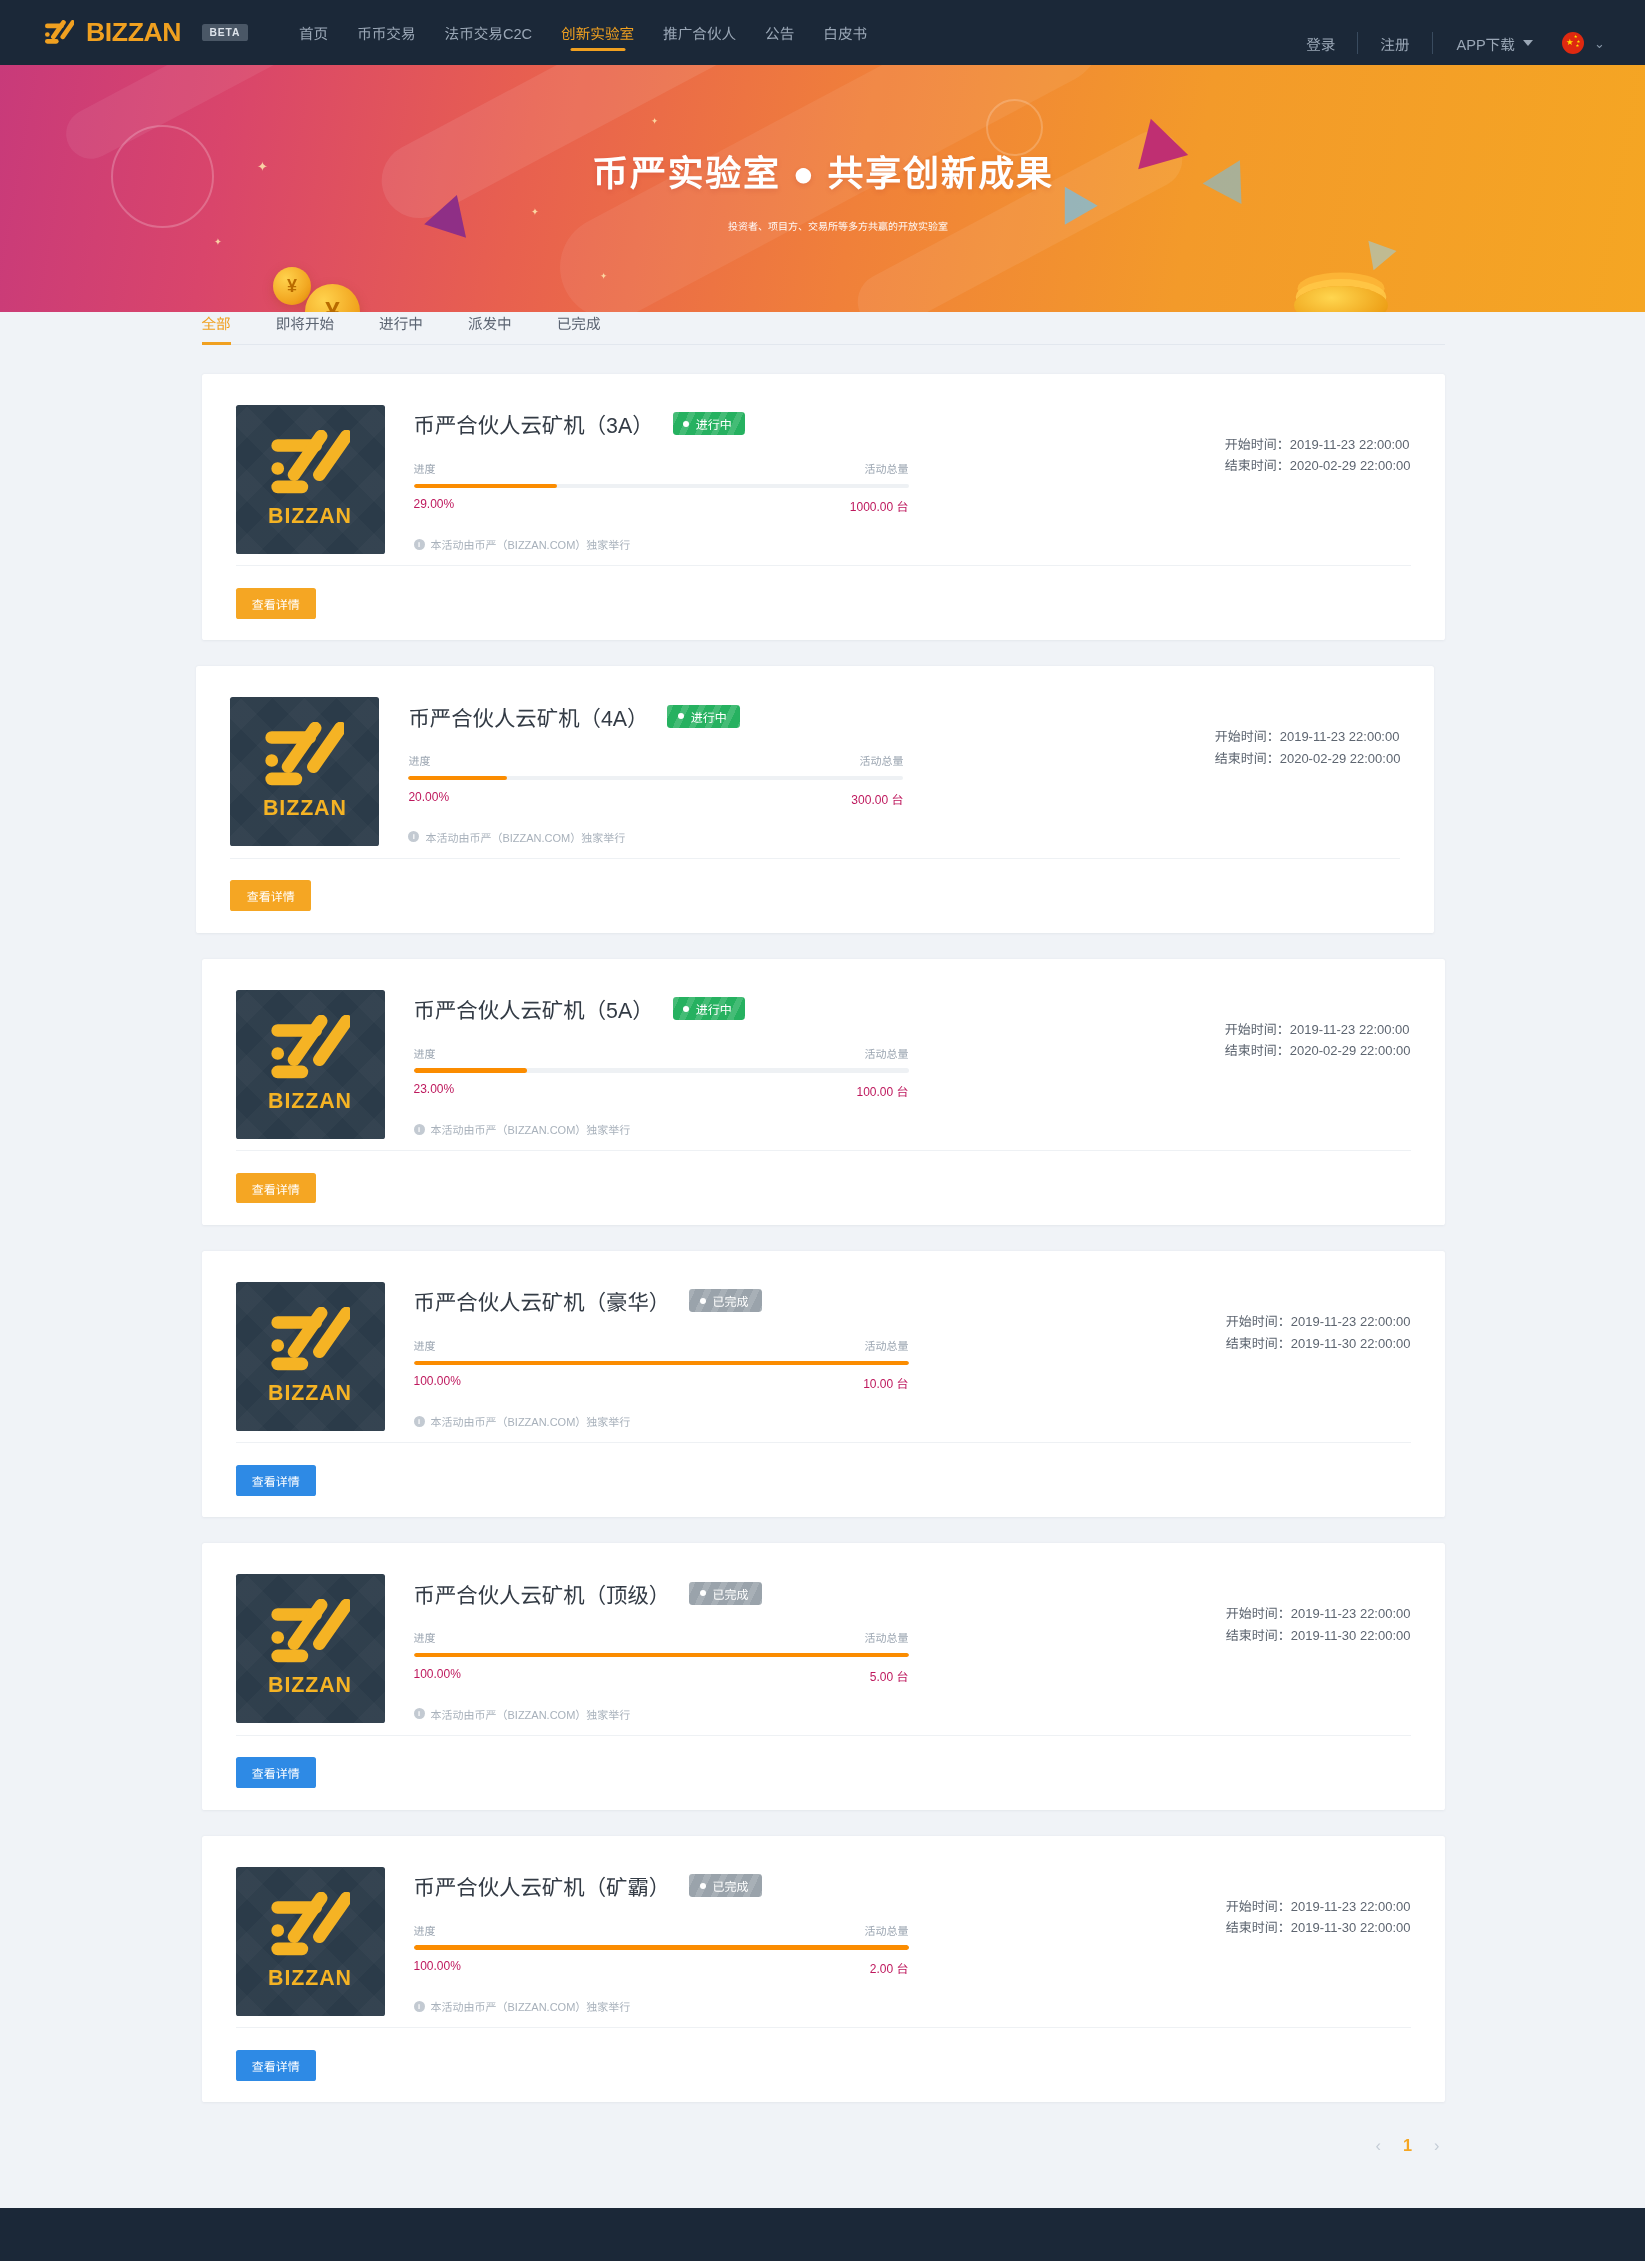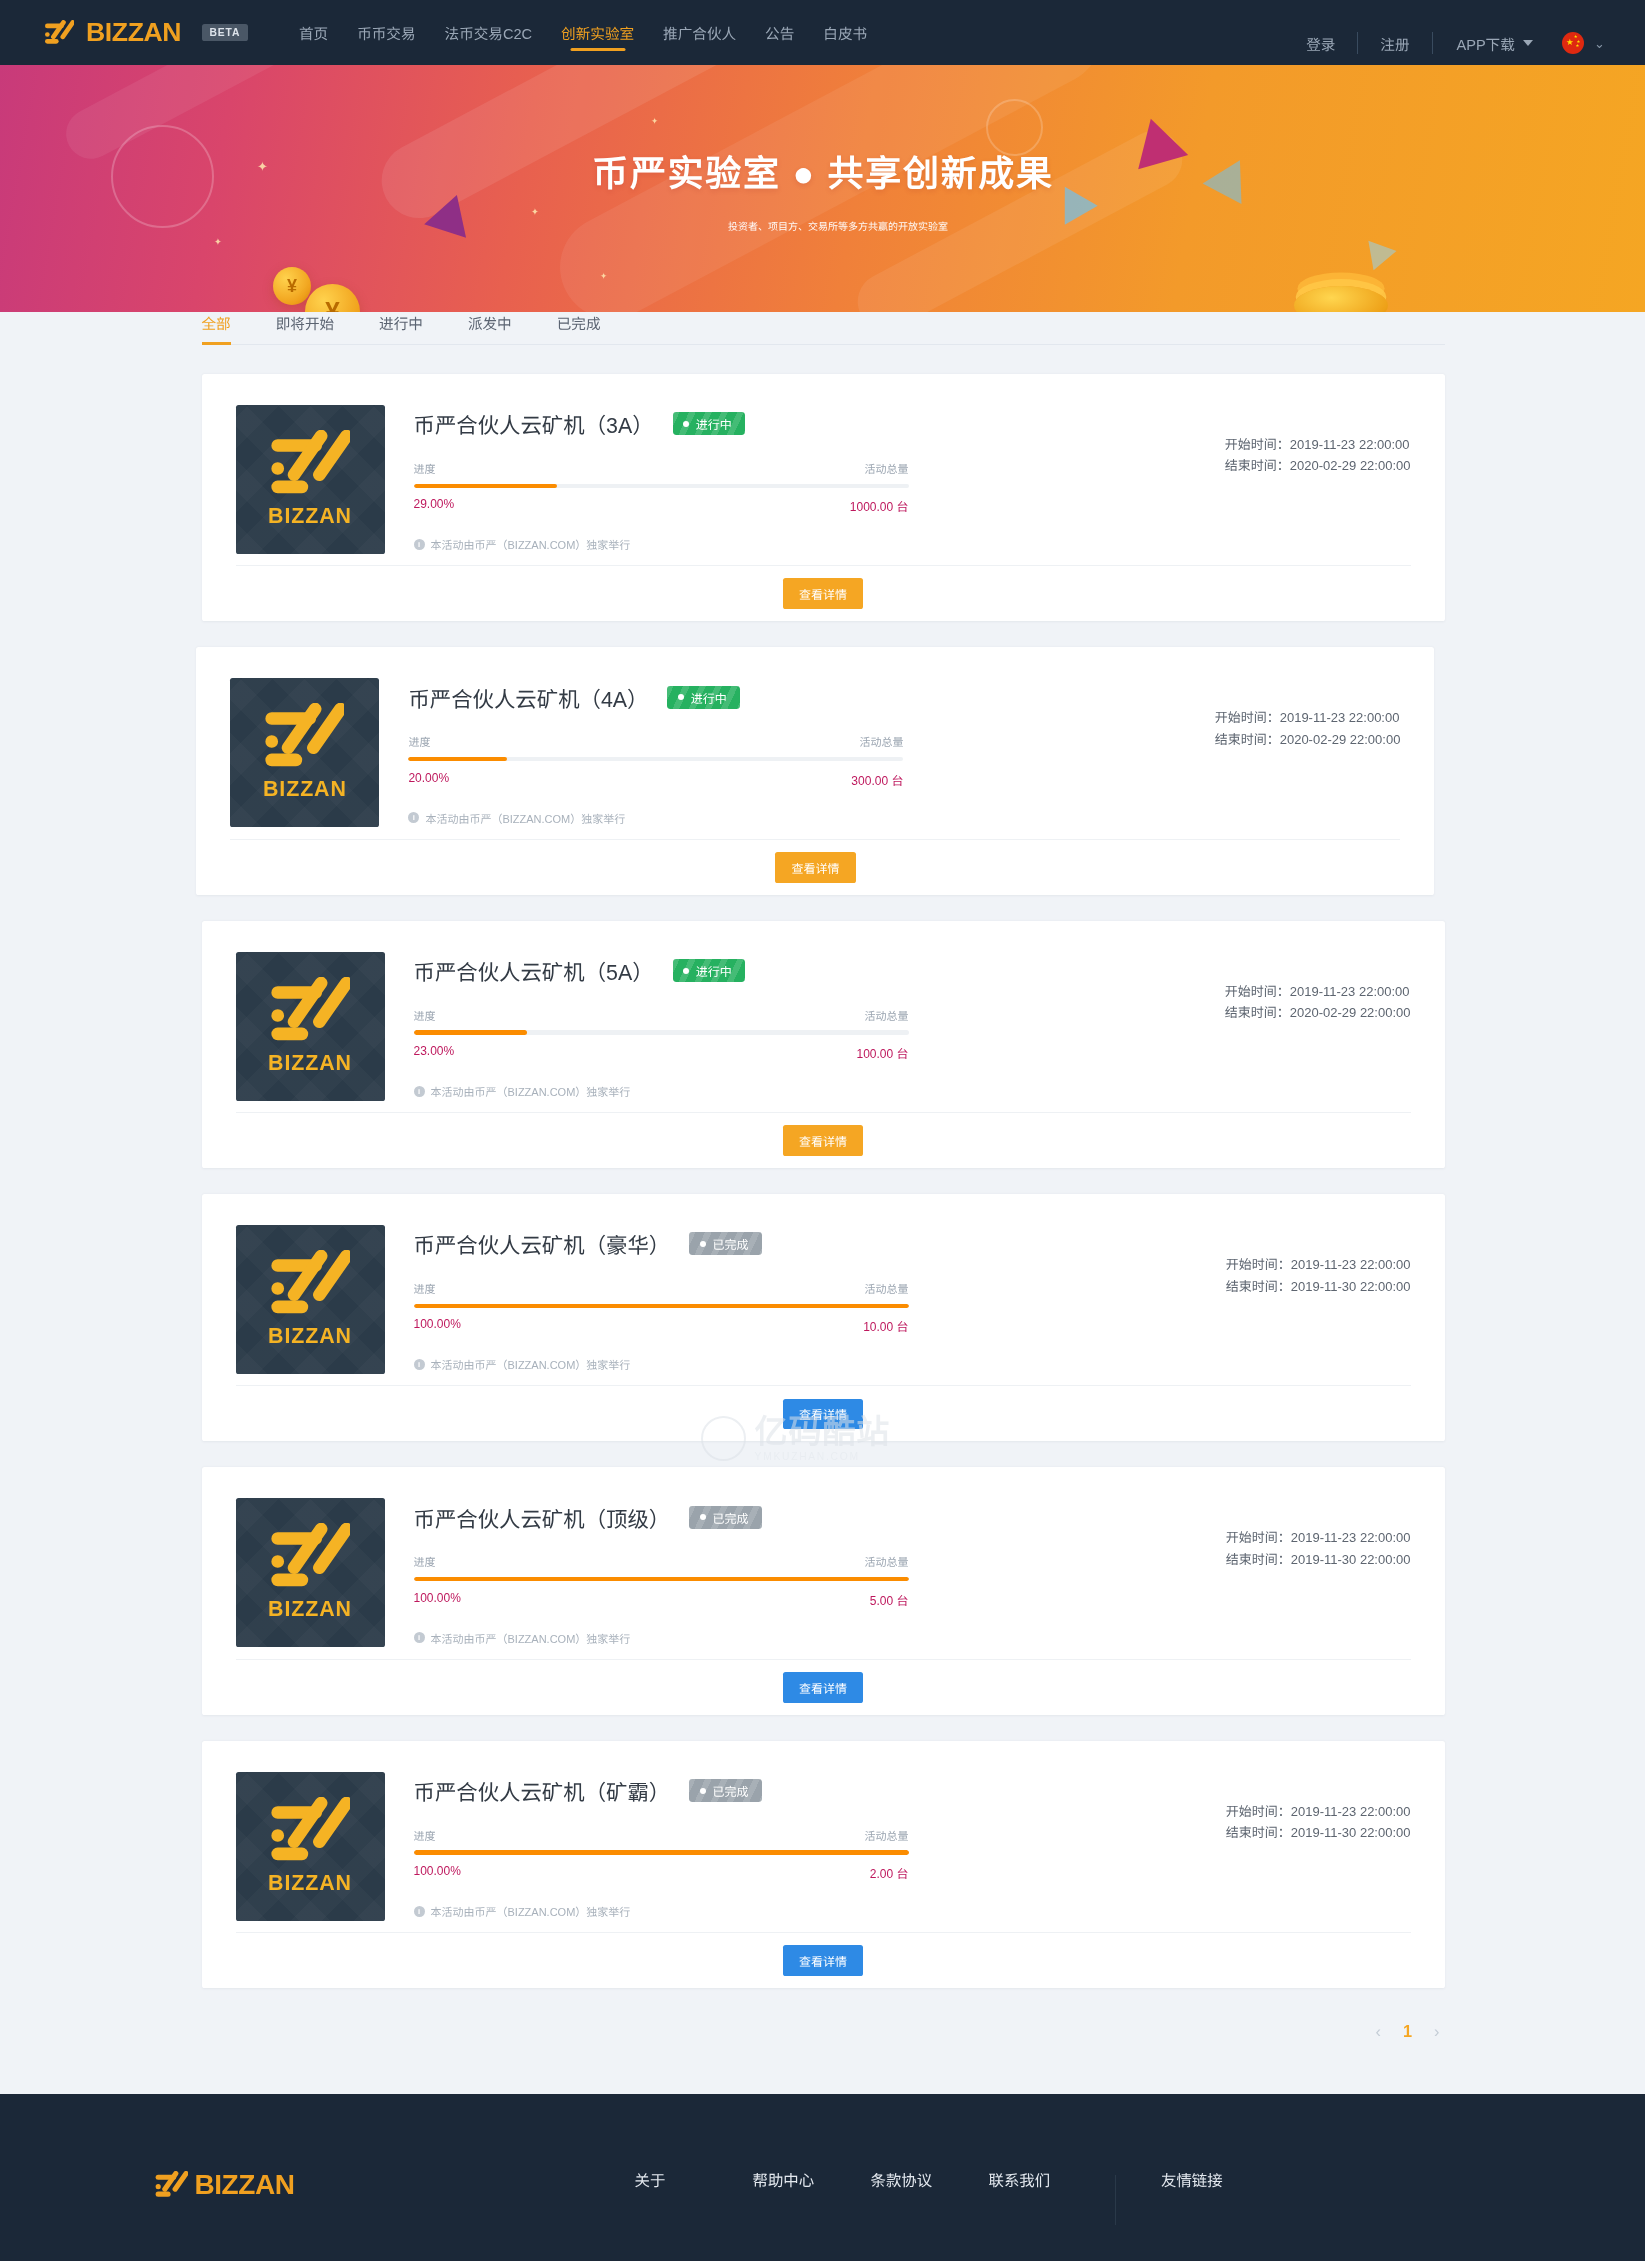--- a/index.html
+++ b/index.html
@@ -168,22 +168,22 @@
     font-size:7.7px; display:flex; align-items:center; justify-content:center;
     font-style:normal; font-weight:700;
   }
 
   .card-right {
     width:369px; flex:0 0 369px; display:flex; flex-direction:column;
     align-items:flex-end; padding-top:29px;
   }
   .timeline { font-size:13px; color:#5d6570; line-height:1.65; text-align:left; }
   .card-foot {
-    display:flex; justify-content:center; align-items:center;
-    height:56px; border-top:0.9px solid #eef1f4; margin-top:auto; width:100%;
+    display:flex; justify-content:flex-start; align-items:center;
+    height:75px; border-top:0.9px solid #eef1f4; margin-top:auto; width:100%;
   }
   .detail-btn {
     border:none; border-radius:2.6px; color:#fff; font-size:12px;
     padding:6.9px 16.3px; cursor:pointer; font-family:inherit;
   }
   .detail-btn.orange { background:#f5a623; }
   .detail-btn.blue { background:#2e8ae5; }
 
   .card-inner { display:flex; width:100%; }
   .card-wrap { display:flex; flex-direction:column; width:100%; }
@@ -283,27 +283,20 @@
   <span class="spark" style="top:171px;left:214px;font-size:9.4px;">✦</span>
   <span class="spark" style="top:141px;left:531px;font-size:9.4px;">✦</span>
   <span class="spark" style="top:206px;left:600px;font-size:8.6px;">✦</span>
   <span class="spark" style="top:51px;left:651px;font-size:8.6px;">✦</span>
 
   <div class="hero-title">币严实验室 ● 共享创新成果</div>
   <div class="hero-sub">投资者、项目方、交易所等多方共赢的开放实验室</div>
 </div>
 
 <div class="page">
-  <div class="watermark">
-    <span class="wm-circle"></span>
-    <span>
-      <span class="wm-text">亿码酷站</span><br>
-      <span class="wm-sub">YMKUZHAN.COM</span>
-    </span>
-  </div>
 
   <div class="container">
     <div class="tabs">
       <div class="tab active">全部</div>
       <div class="tab">即将开始</div>
       <div class="tab">进行中</div>
       <div class="tab">派发中</div>
       <div class="tab">已完成</div>
     </div>
 

